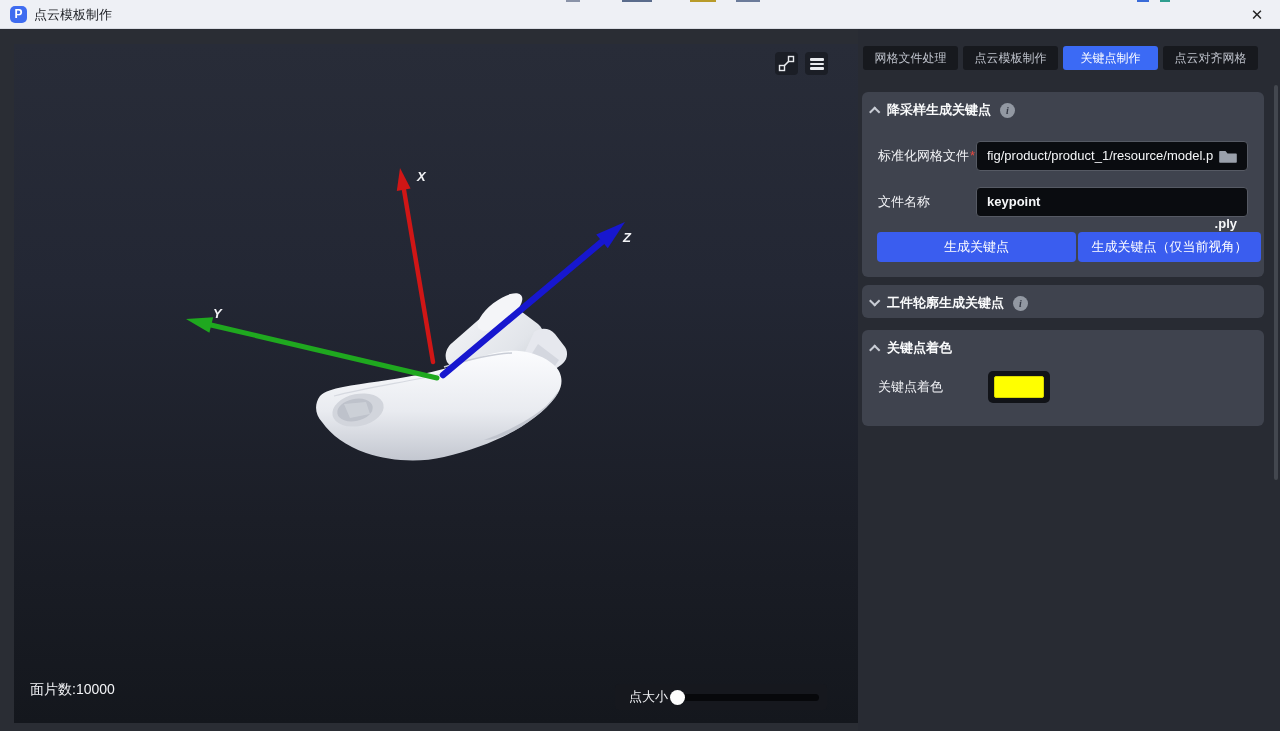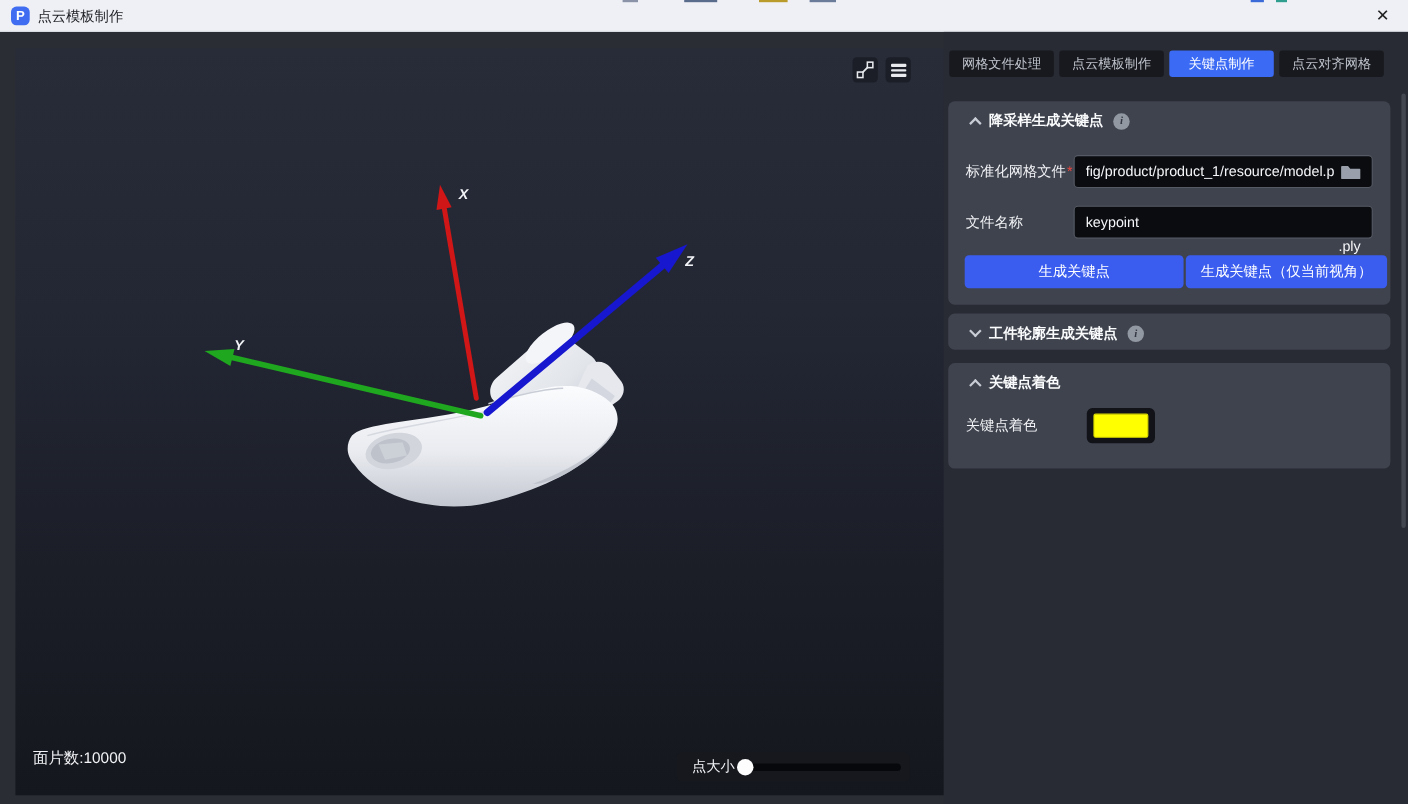--- a/index.html
+++ b/index.html
@@ -28,21 +28,21 @@
   #slider-track{position:absolute;left:56px;top:10px;width:148px;height:7px;border-radius:4px;background:#07080b;cursor:pointer;}
   #slider-thumb{position:absolute;left:-1px;top:-4px;width:15px;height:15px;border-radius:50%;background:#fdfdfd;cursor:grab;}
 
   
   #panel{position:absolute;left:858px;top:29px;width:422px;height:702px;background:#282b33;}
   #tabbar{position:absolute;left:5px;top:17px;display:flex;gap:5px;}
   .tab{width:95px;height:24px;line-height:24px;text-align:center;font-size:12px;border-radius:3px;background:#17191e;color:#bfc3cc;cursor:pointer;white-space:nowrap;}
   .tab.active{background:#3b6af5;color:#fff;}
 
   .card{position:absolute;left:4px;width:402px;background:#3f434e;border-radius:6px;}
-  .card-head{position:absolute;left:20px;top:9px;height:18px;display:flex;align-items:center;gap:9px;cursor:pointer;}
+  .card-head{position:absolute;left:8px;top:9px;height:18px;display:flex;align-items:center;gap:9px;cursor:pointer;}
   .card-title{font-size:13px;color:#fafbfc;font-weight:600;}
   .chev{width:8px;height:8px;border-top:2px solid #c9cdd5;border-right:2px solid #c9cdd5;display:inline-block;}
   .chev.up{transform:rotate(-45deg) translate(-1px,2px);}
   .chev.down{transform:rotate(135deg) translate(-2px,1px);}
   .info{width:15px;height:15px;border-radius:50%;background:#9298a2;color:#343844;font-size:10px;font-weight:700;font-style:italic;text-align:center;line-height:15px;font-family:"Liberation Serif","DejaVu Serif",serif;}
 
   .fld-label{position:absolute;left:16px;font-size:13px;color:#f2f3f6;line-height:30px;white-space:nowrap;}
   .req{color:#e8483f;margin-left:1px;}
   .inputbox{position:absolute;left:114px;width:272px;height:30px;background:#0a0c10;border:1px solid #565a64;border-radius:4px;color:#f5f6f8;font-size:13px;line-height:28px;padding:0 10px;display:flex;align-items:center;cursor:text;}
   .inputbox .val{flex:1;overflow:hidden;white-space:nowrap;}
@@ -184,21 +184,21 @@
         <span>标准化网格文件</span><span class="req">*</span>
       </div>
       <div class="inputbox" style="top:49px;">
         <span class="val">fig/product/product_1/resource/model.ply</span>
         <svg width="18" height="14" viewBox="0 0 18 14" style="flex:none;margin-left:6px;">
           <path d="M1,2 h5.5 l2,2.4 H17 a0.8,0.8 0 0 1 0.8,0.8 V13 a0.8,0.8 0 0 1 -0.8,0.8 H1 a0.8,0.8 0 0 1 -0.8,-0.8 V2.8 A0.8,0.8 0 0 1 1,2 Z" fill="#9aa0ab"></path>
         </svg>
       </div>
 
       <div class="fld-label" style="top:95px;">文件名称</div>
-      <div class="inputbox" style="top:95px;">
+      <div class="inputbox" style="top:95px;font-weight:bold;">
         <span class="val">keypoint</span>
         <span class="suffix">.ply</span>
       </div>
 
       <button class="blue-btn" id="btn-gen">生成关键点</button>
       <button class="blue-btn" id="btn-gen-view">生成关键点（仅当前视角）</button>
     </div>
 
     <div class="card" style="top:256px;height:33px;">
       <div class="card-head">

